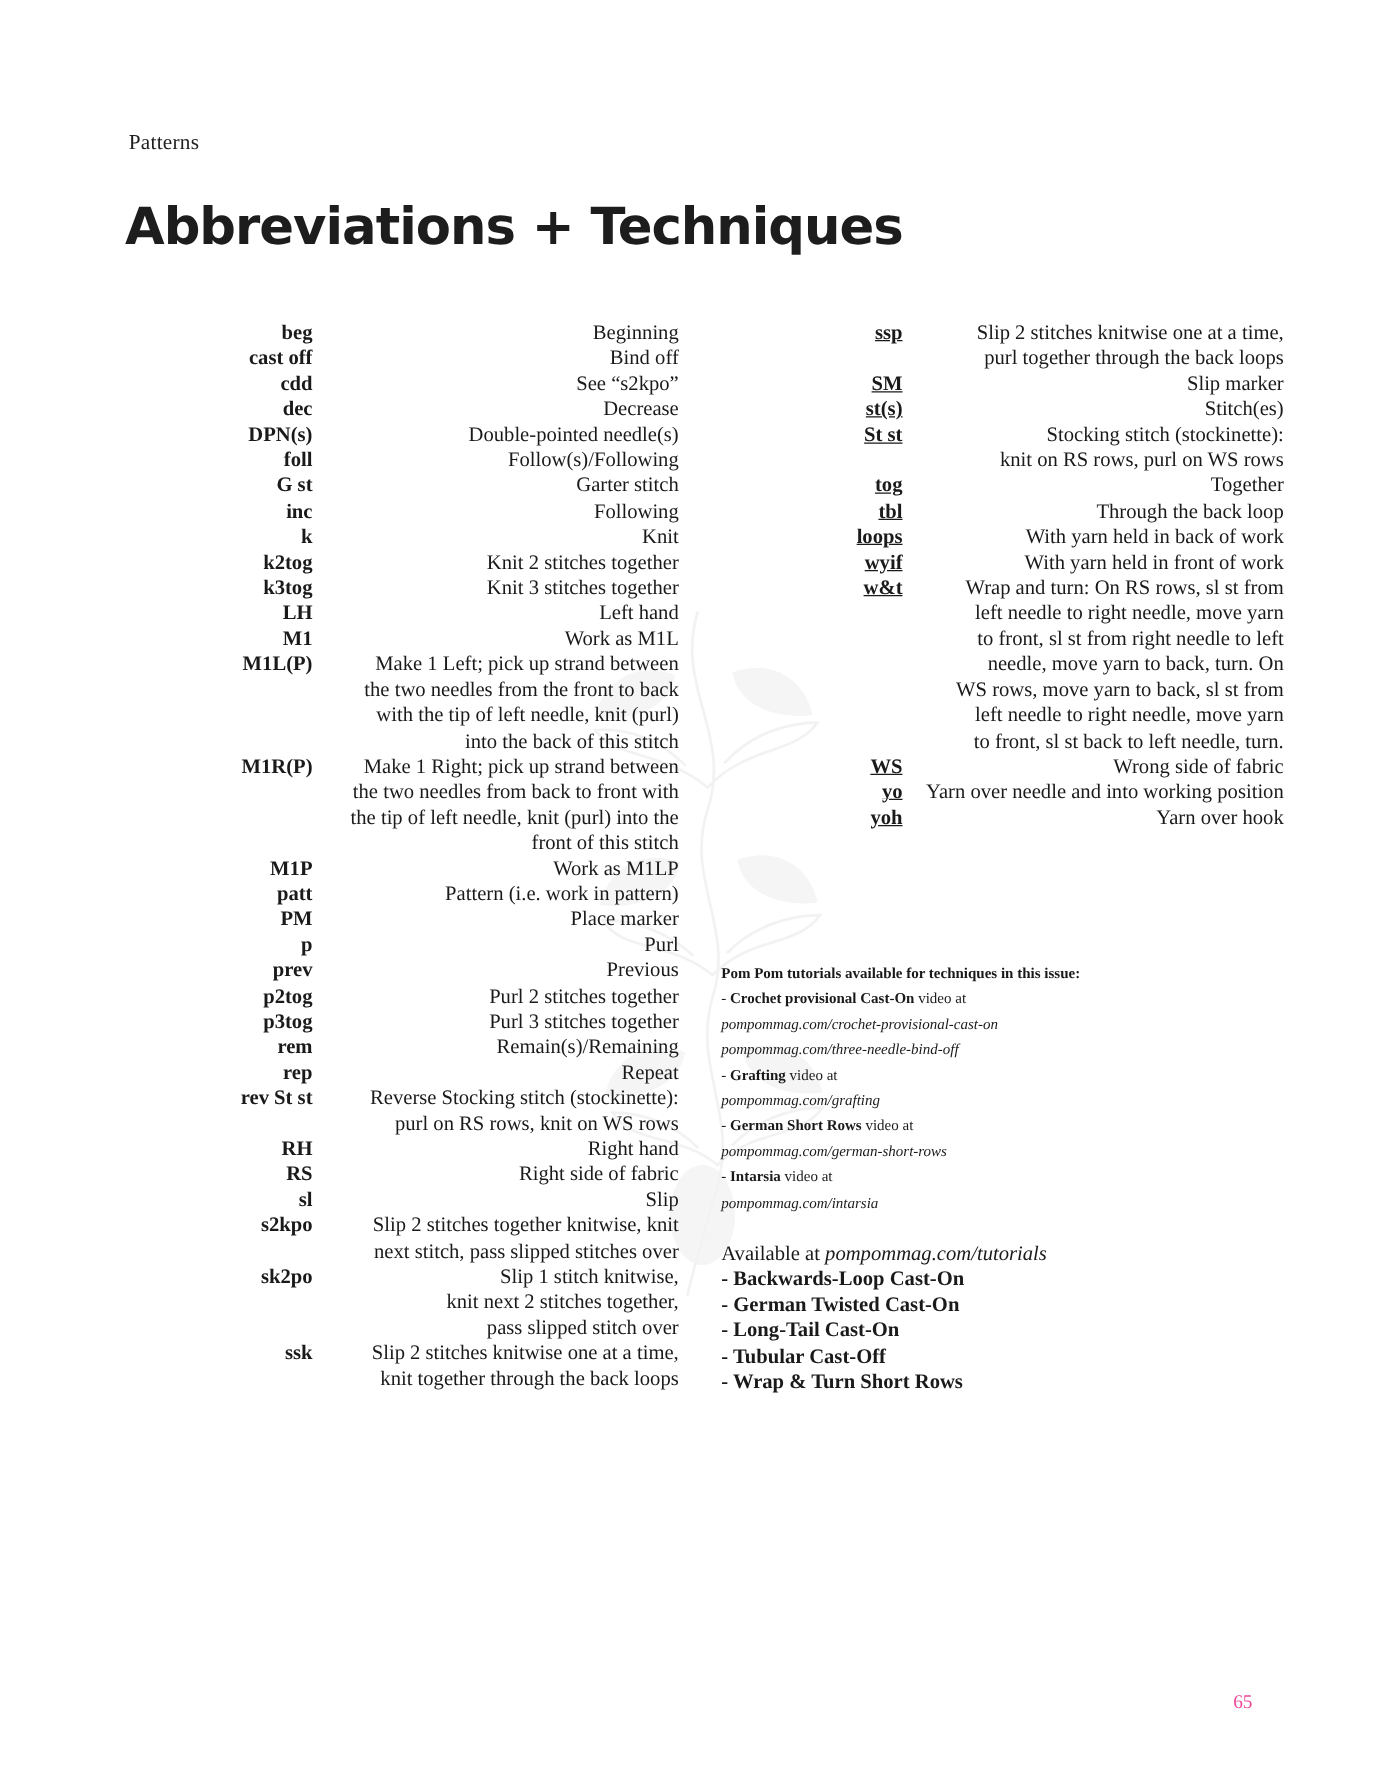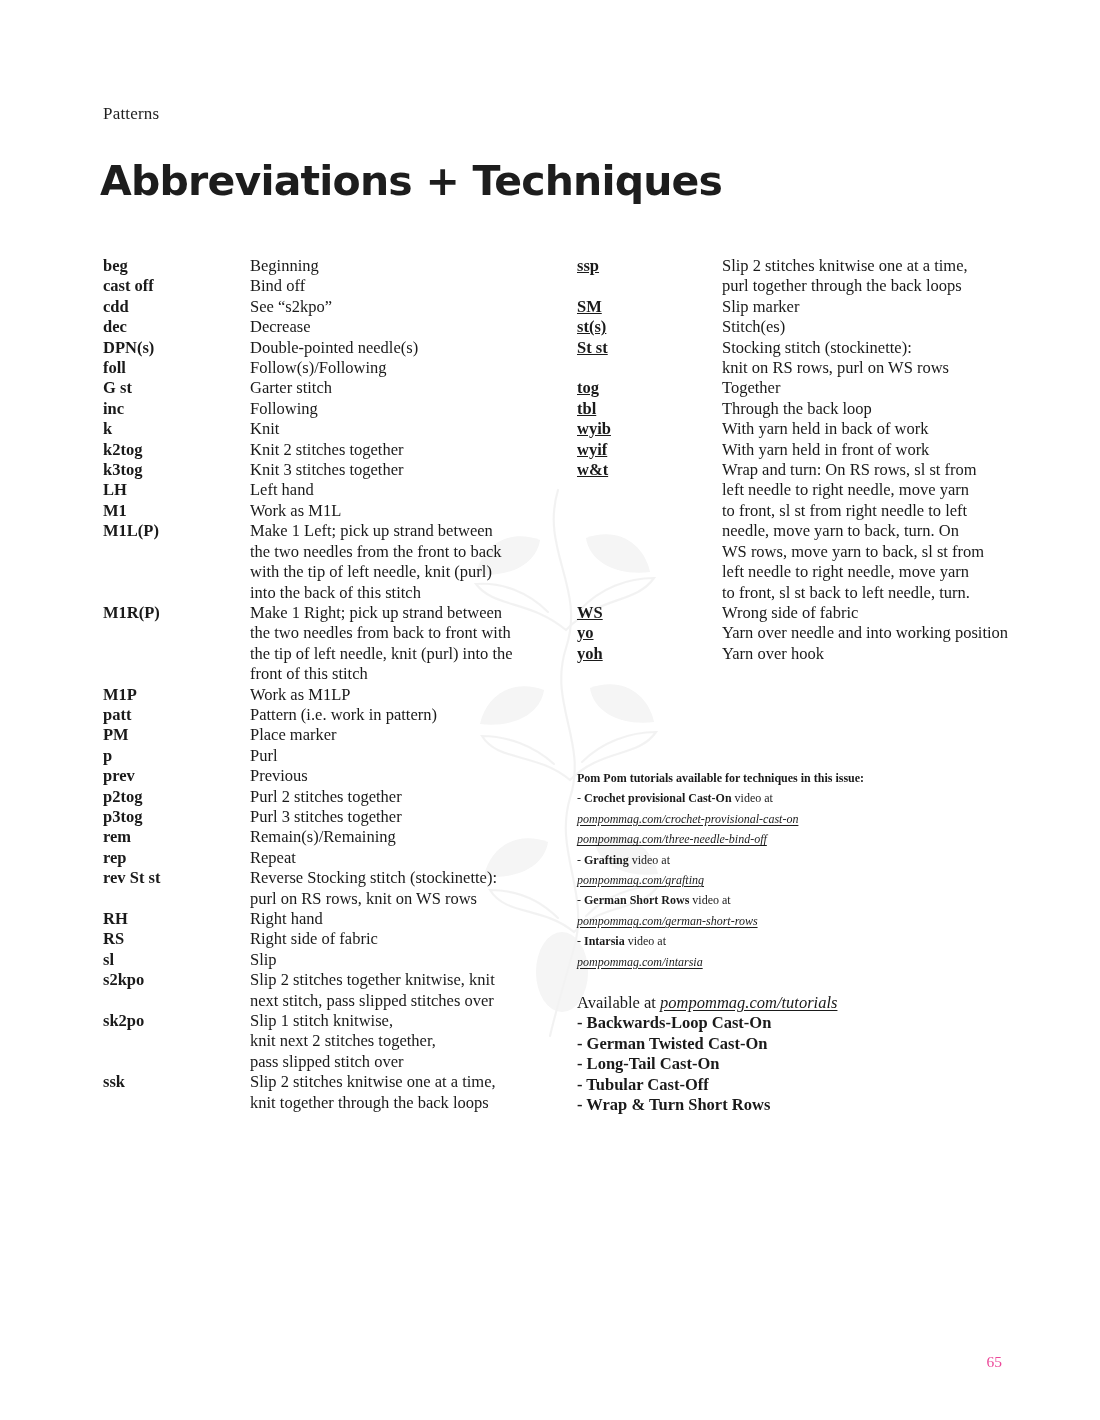--- a/index.html
+++ b/index.html
@@ -52,20 +52,21 @@
     font-size: 41px;
     line-height: 52px;
     letter-spacing: -0.8px;
     color: #1d1d1d;
   }
 
   
   .col {
     position: absolute;
     top: 256px;
+    text-align: right;
   }
   .col-left  { left: 103px; width: 440px; }
   .col-right { left: 577px; width: 450px; }
 
   .entry {
     display: flex;
     align-items: flex-start;
   }
   .term {
     flex: 0 0 auto;
@@ -90,21 +91,20 @@
     top: 768px;
     width: 460px;
     font-size: 12px;
     line-height: 20.4px;
   }
   .tut-heading { font-weight: 700; }
   .tut-item { white-space: nowrap; }
   .tut-item .name { font-weight: 700; }
   .url {
     font-style: italic;
-    text-decoration: underline;
     text-underline-offset: 2px;
     white-space: nowrap;
   }
 
   .available {
     position: absolute;
     left: 577px;
     top: 993px;
     width: 460px;
     font-size: 16.5px;
@@ -384,21 +384,21 @@
           <span class="line">Together</span>
         </div>
       </div>
       <div class="entry">
         <div class="term">tbl</div>
         <div class="def">
           <span class="line">Through the back loop</span>
         </div>
       </div>
       <div class="entry">
-        <div class="term">wyib</div>
+        <div class="term">loops</div>
         <div class="def">
           <span class="line">With yarn held in back of work</span>
         </div>
       </div>
       <div class="entry">
         <div class="term">wyif</div>
         <div class="def">
           <span class="line">With yarn held in front of work</span>
         </div>
       </div>

